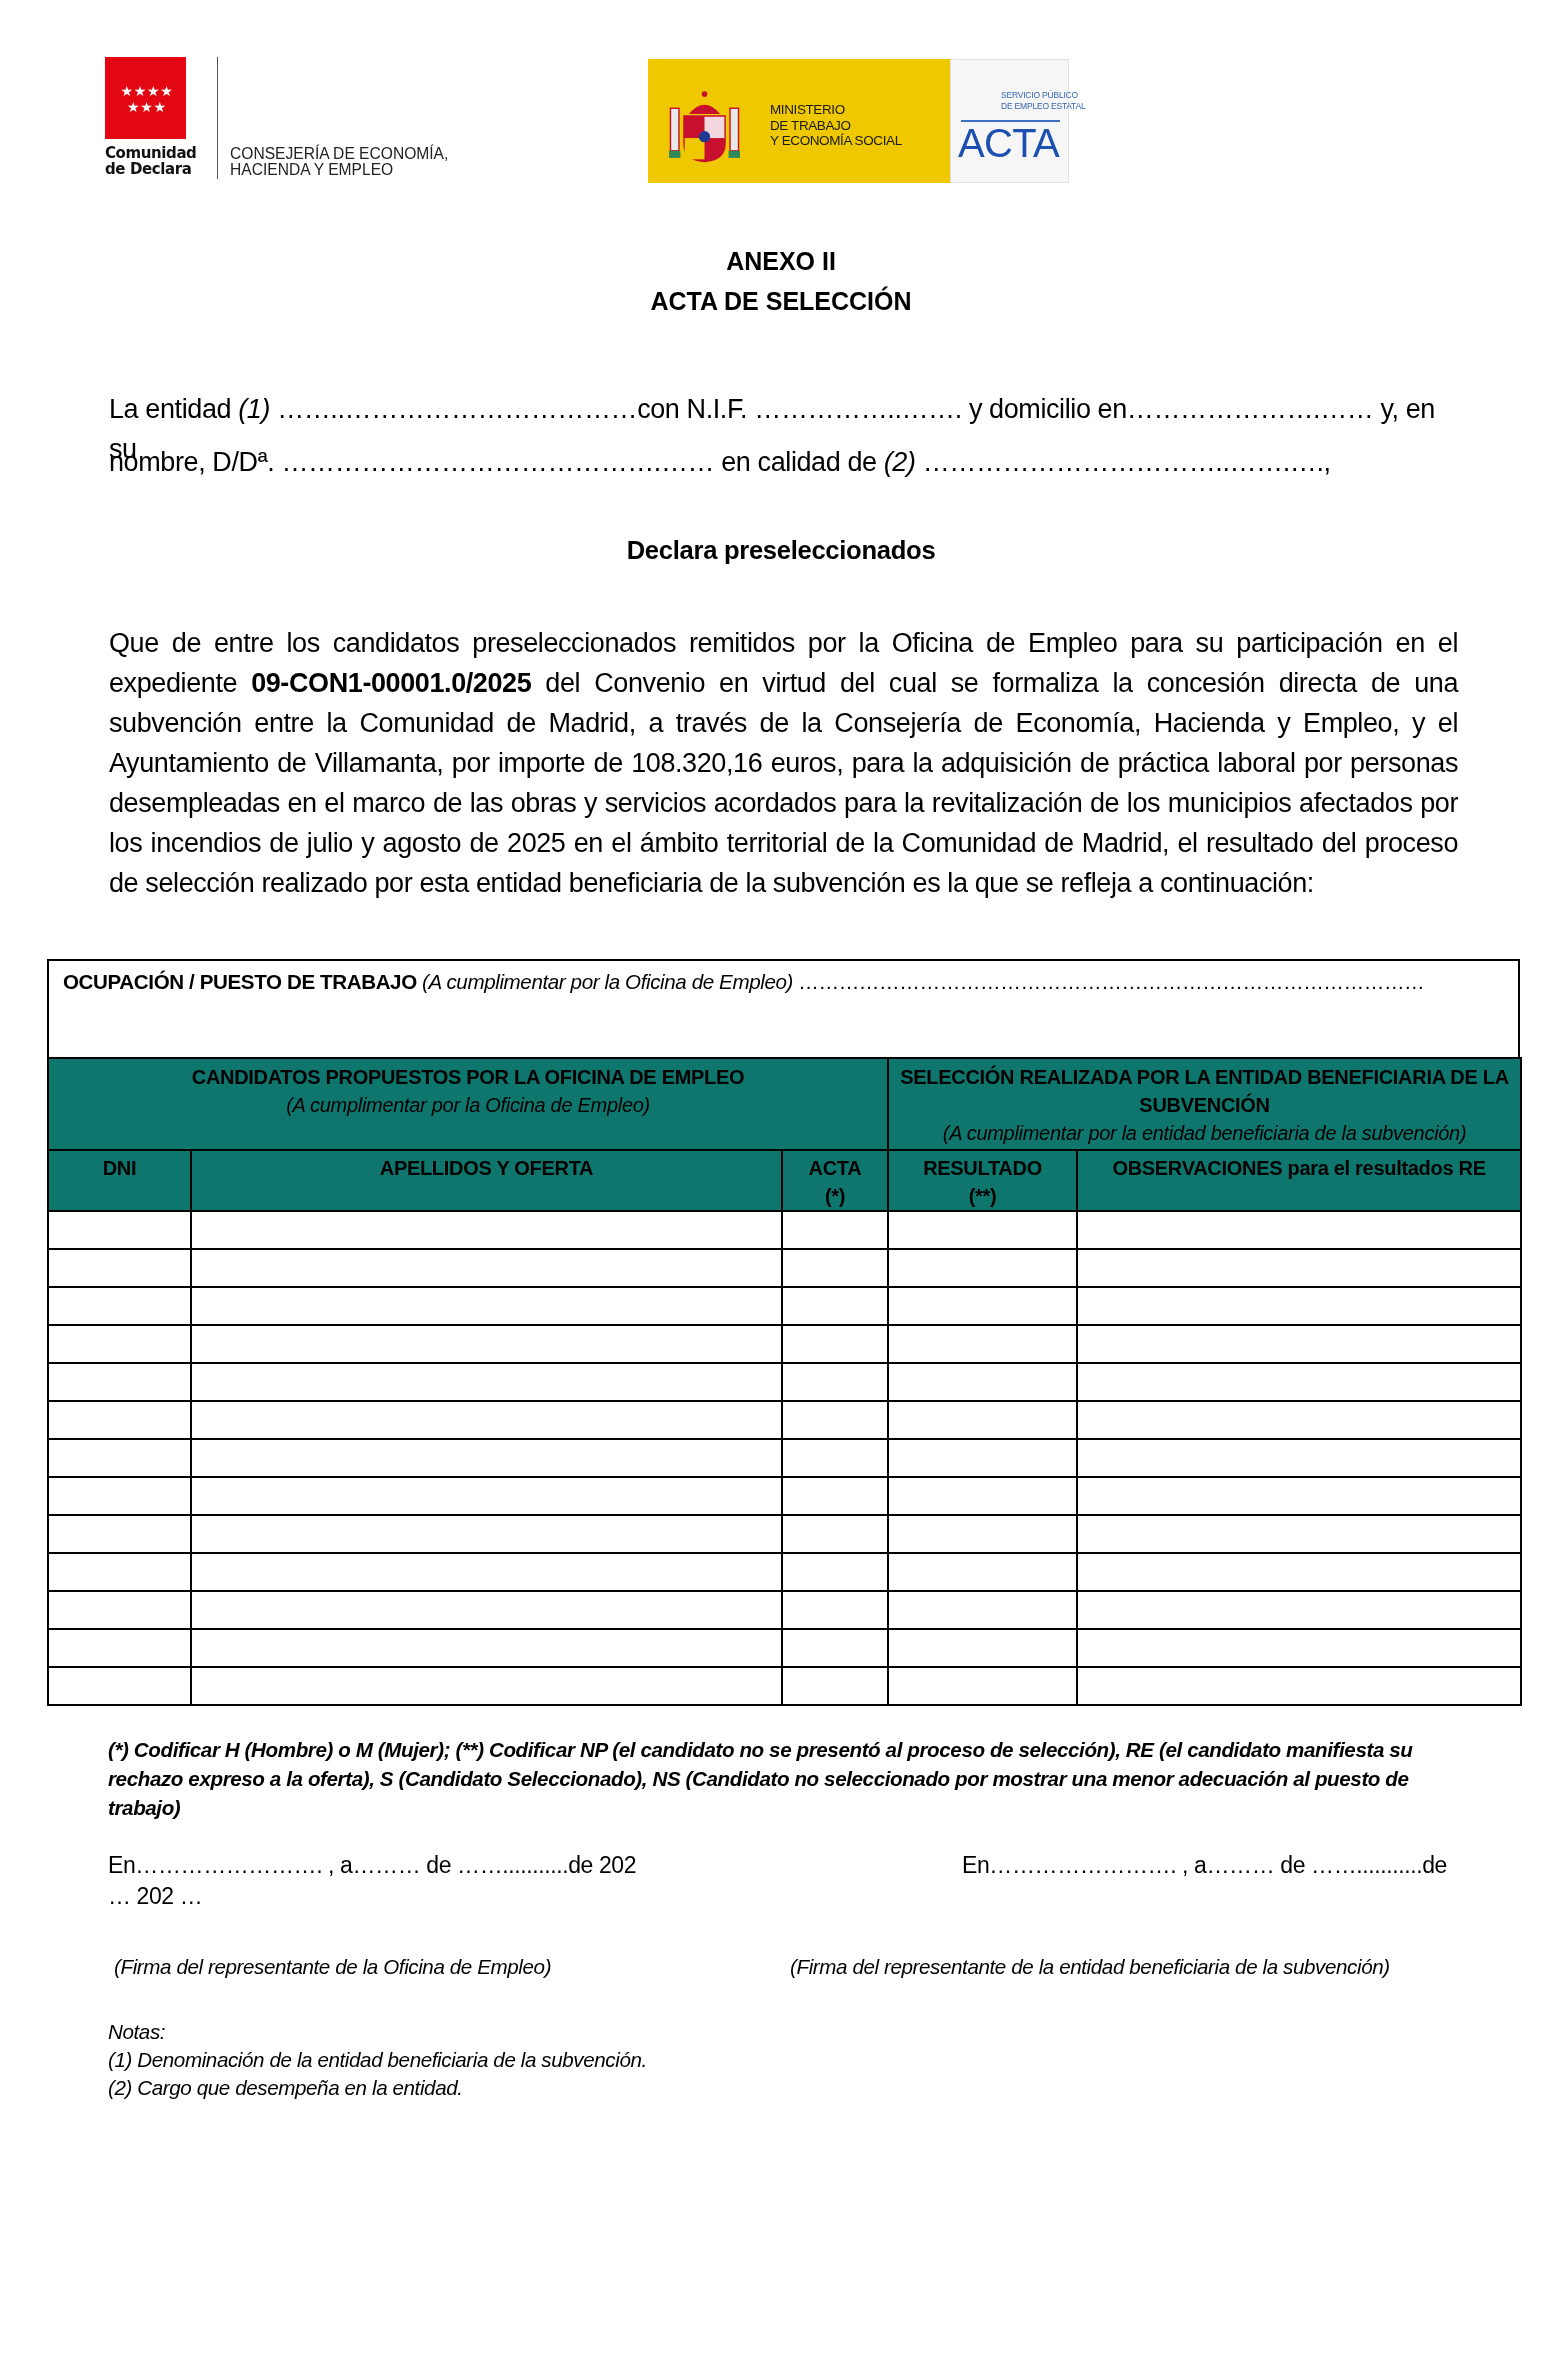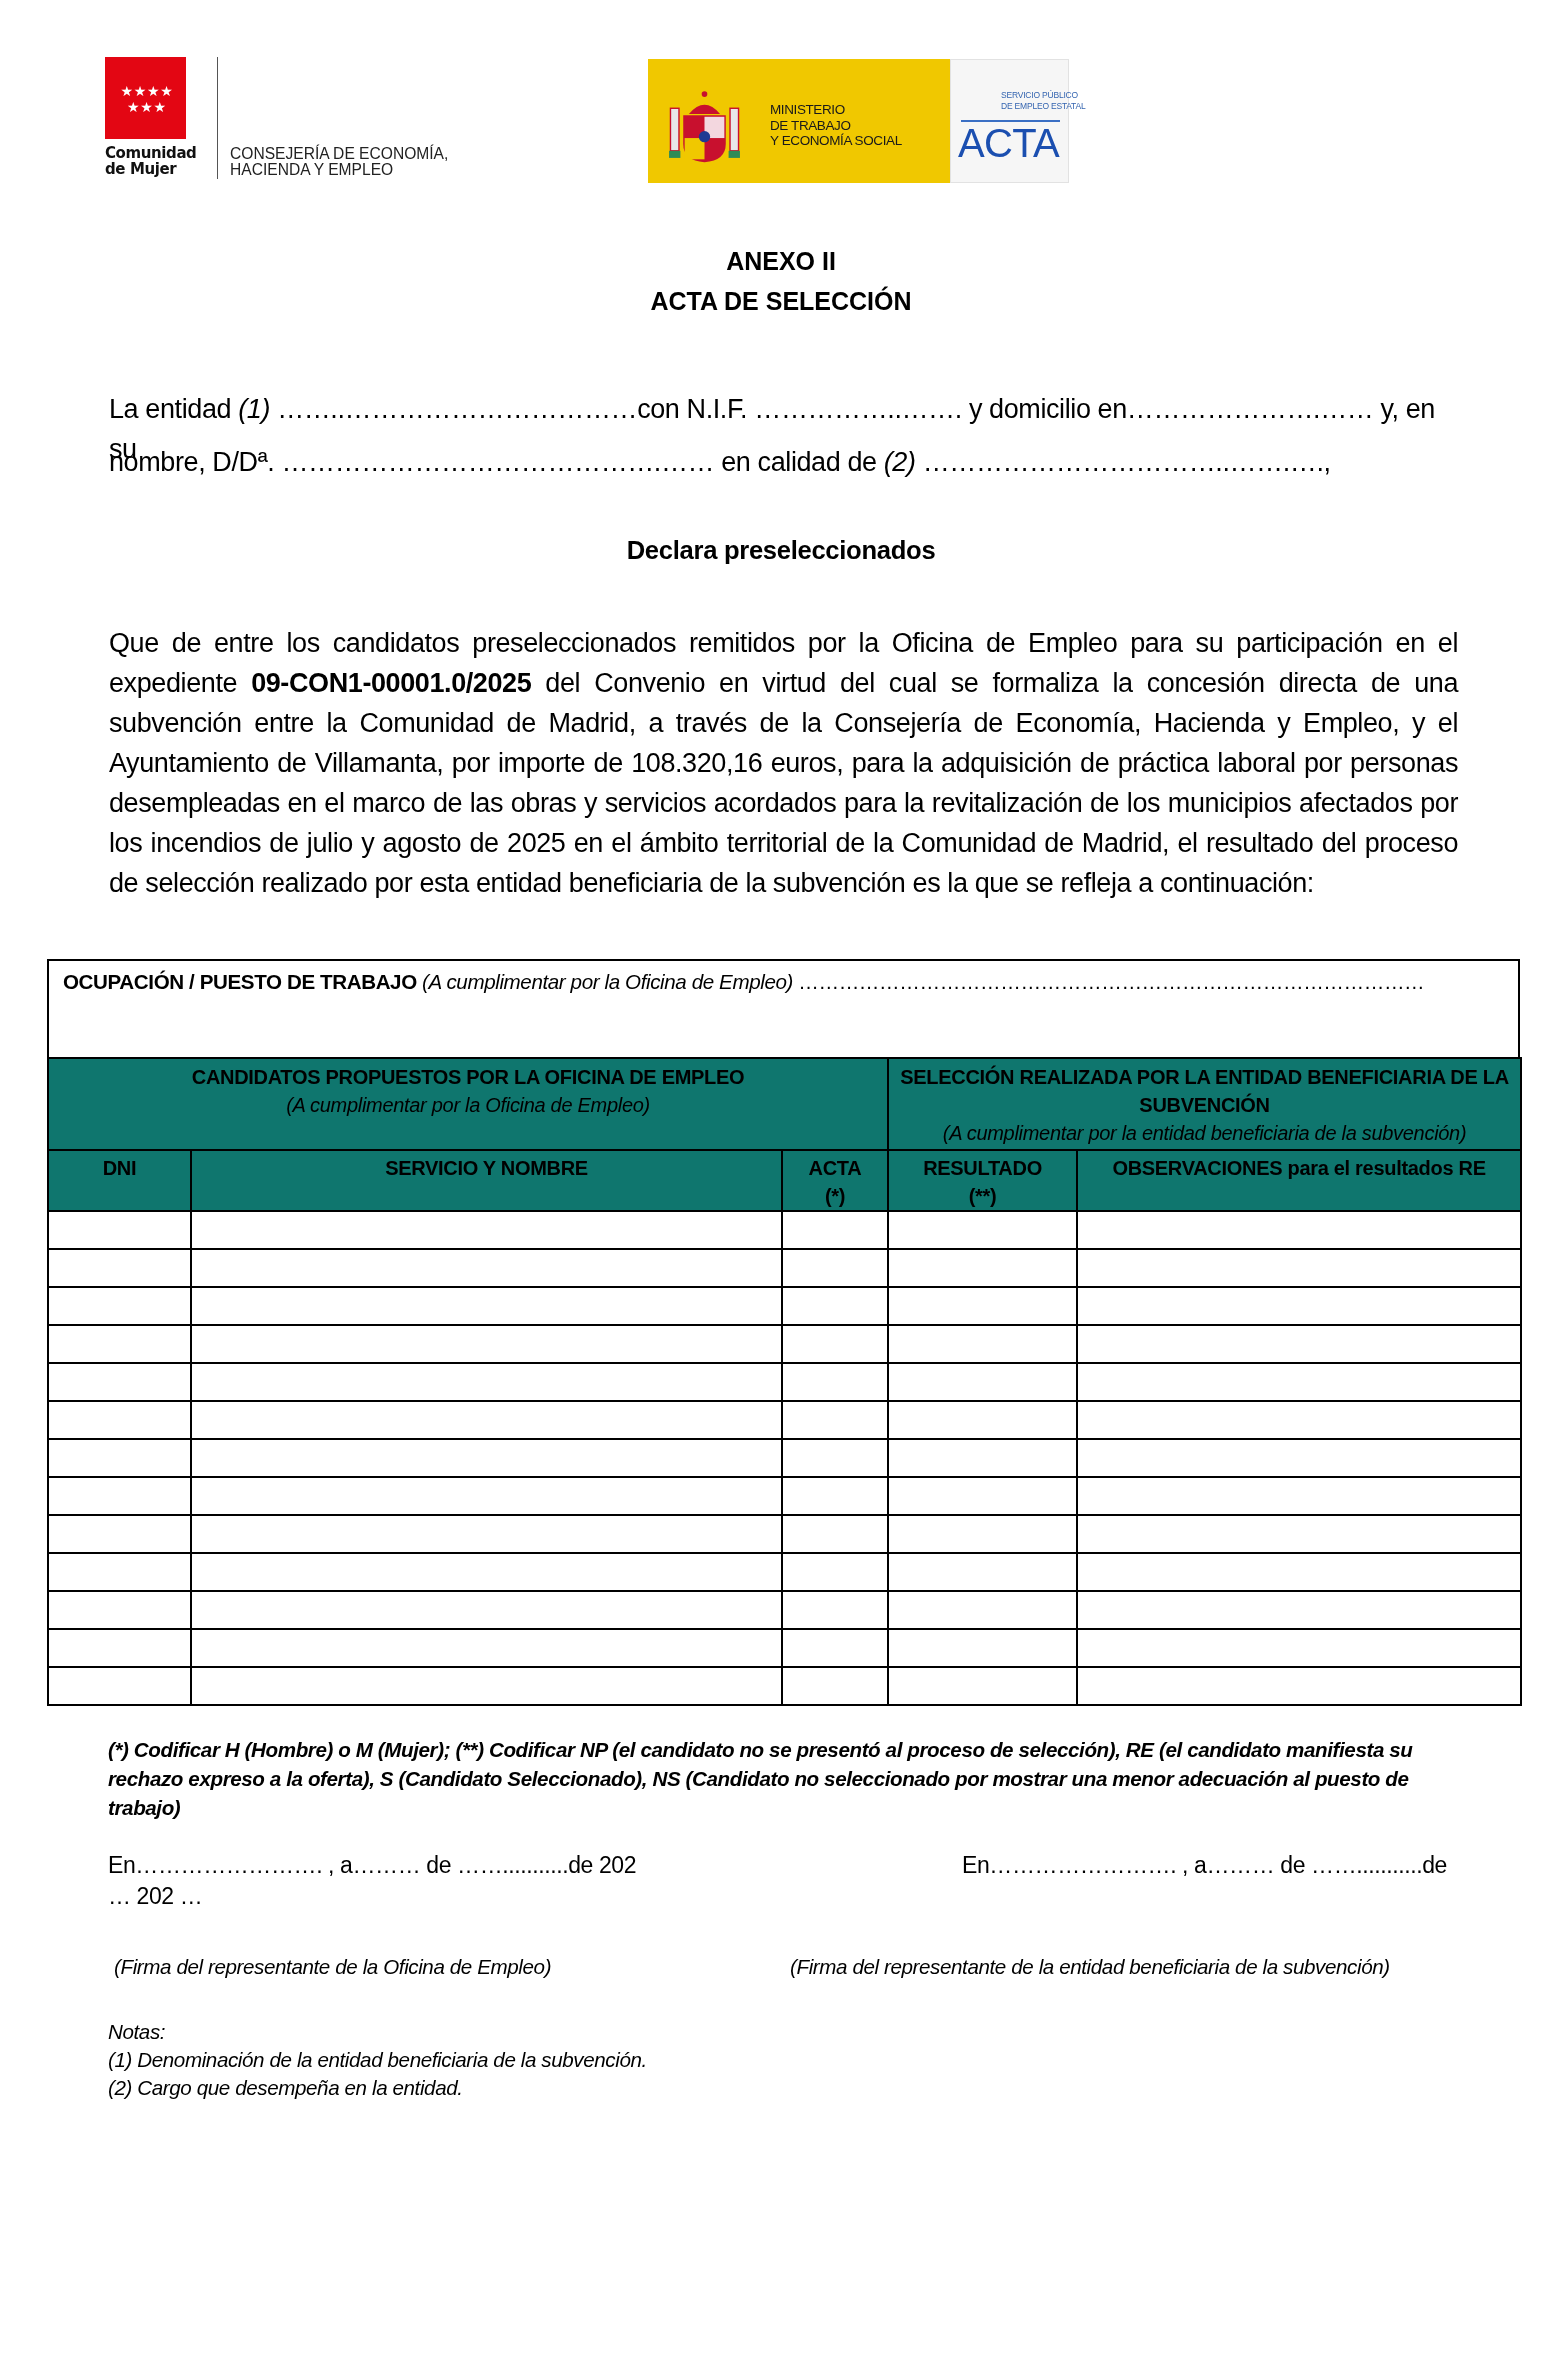--- a/index.html
+++ b/index.html
@@ -69,21 +69,21 @@
 </style>
 </head>
 <body>
 
 <div class="logo-cm">
   <div class="cm-square">
     <div class="cm-stars">★★★★ ★★★</div>
   </div>
   <div class="cm-name">
     <div>Comunidad</div>
-    <div>de Mujer</div>
+    <div>de Declara</div>
   </div>
   <div class="cm-divider"></div>
   <div class="cm-consejeria">
     <div>CONSEJERÍA DE ECONOMÍA,</div>
     <div>HACIENDA Y EMPLEO</div>
   </div>
 </div>
 
 <div class="logo-min">
   <svg class="min-shield" viewBox="0 0 100 110">
@@ -142,21 +142,21 @@
       <span class="b">CANDIDATOS PROPUESTOS POR LA OFICINA DE EMPLEO</span>
       <span class="i">(A cumplimentar por la Oficina de Empleo)</span>
     </td>
     <td colspan="2" class="shaded sec-head">
       <span class="b">SELECCIÓN REALIZADA POR LA ENTIDAD BENEFICIARIA DE LA SUBVENCIÓN</span>
       <span class="i">(A cumplimentar por la entidad beneficiaria de la subvención)</span>
     </td>
   </tr>
   <tr class="row-col">
     <td class="shaded col-head"><span>DNI</span><span class="sub"></span></td>
-    <td class="shaded col-head"><span>SERVICIO Y NOMBRE</span><span class="sub"></span></td>
+    <td class="shaded col-head"><span>APELLIDOS Y OFERTA</span><span class="sub"></span></td>
     <td class="shaded col-head"><span>ACTA</span><span class="sub">(*)</span></td>
     <td class="shaded col-head"><span>RESULTADO</span><span class="sub">(**)</span></td>
     <td class="shaded col-head"><span>OBSERVACIONES  para el resultados RE</span><span class="sub"></span></td>
   </tr>
   </tbody>
     <tbody id="data-rows">
       <tr class="row-data">
         <td></td>
         <td></td>
         <td></td>

